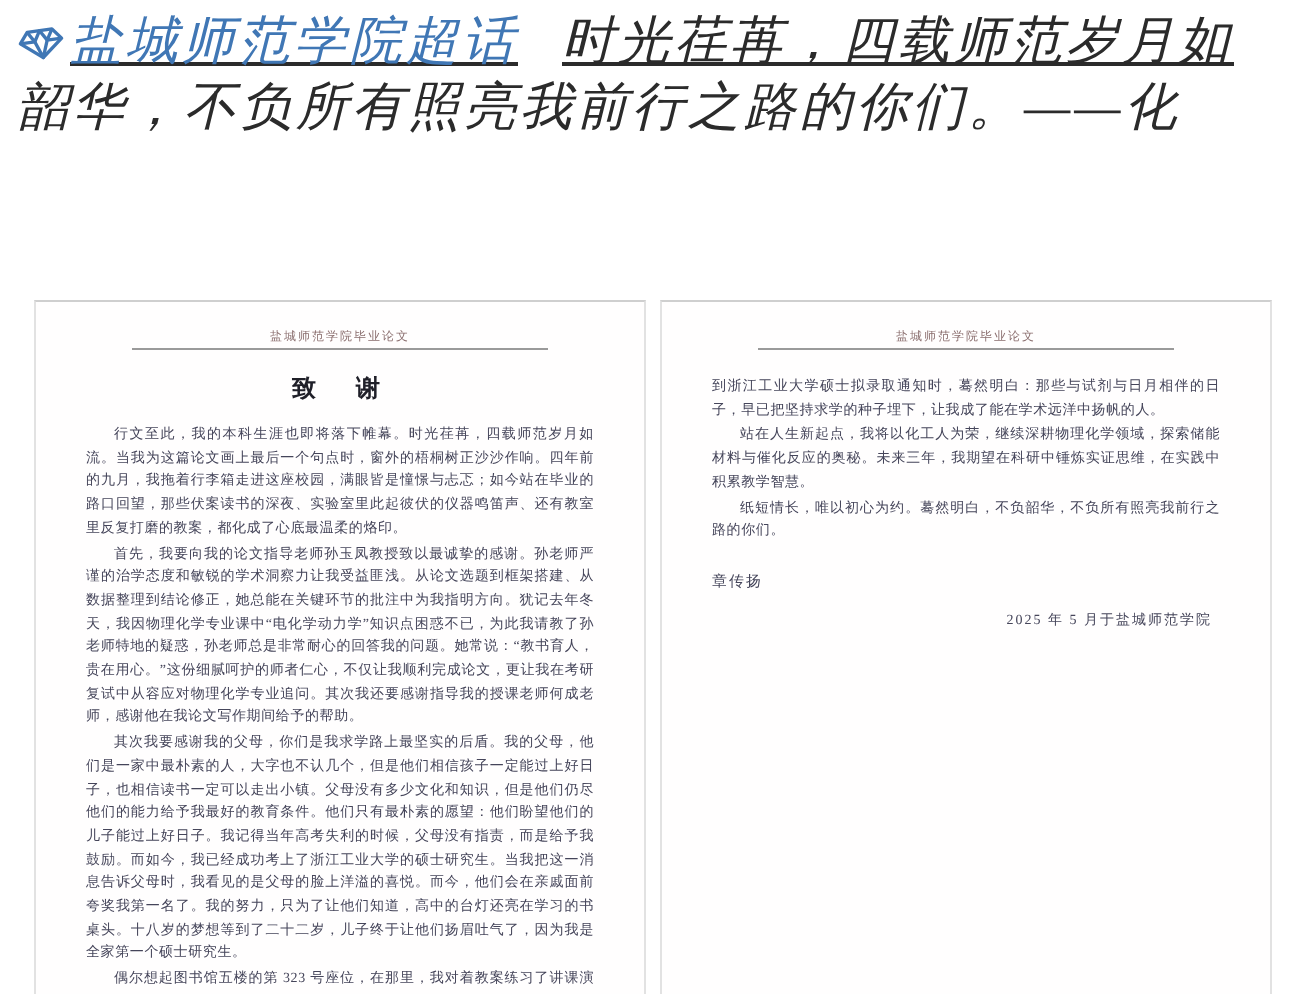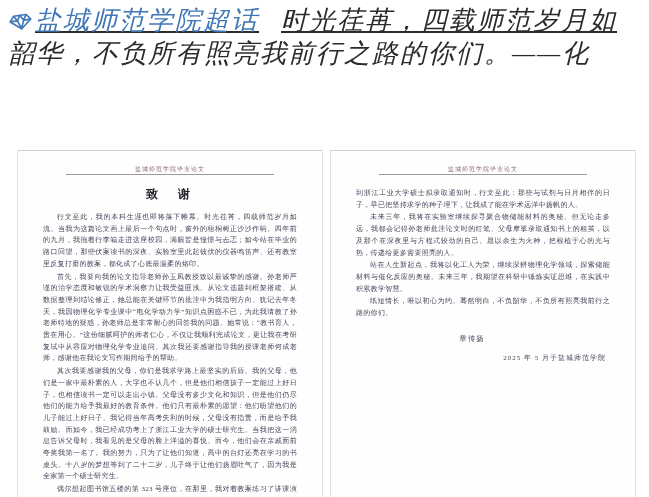--- a/index.html
+++ b/index.html
@@ -38,21 +38,21 @@
     margin-top:11px;margin-bottom:9px;text-align:center;
     font-size:12px;font-weight:bold;color:#1f1f28;letter-spacing:4px;
   }
   .para{
     margin:0 0 1px 0;font-size:7px;line-height:11.7px;
     text-align:justify;text-indent:2em;color:#45455a;letter-spacing:.3px;
   }
   .para.no-indent{text-indent:0;}
   .right-body{margin-top:13px;}
   .signature{
-    margin-top:14px;text-align:center;padding-right:22px;
+    margin-top:14px;text-align:left;padding-right:22px;
     font-size:7.5px;color:#45455a;letter-spacing:1px;
   }
   .date-line{
     margin-top:9px;text-align:right;padding-right:4px;
     font-size:7px;color:#45455a;letter-spacing:1px;
   }
   .page-number{
     position:absolute;bottom:5px;left:0;width:100%;text-align:center;
     font-size:6px;color:#9a9a9a;
   }
@@ -84,22 +84,21 @@
     <p class="para">行文至此，我的本科生涯也即将落下帷幕。时光荏苒，四载师范岁月如流。当我为这篇论文画上最后一个句点时，窗外的梧桐树正沙沙作响。四年前的九月，我拖着行李箱走进这座校园，满眼皆是憧憬与忐忑；如今站在毕业的路口回望，那些伏案读书的深夜、实验室里此起彼伏的仪器鸣笛声、还有教室里反复打磨的教案，都化成了心底最温柔的烙印。</p>
     <p class="para">首先，我要向我的论文指导老师孙玉凤教授致以最诚挚的感谢。孙老师严谨的治学态度和敏锐的学术洞察力让我受益匪浅。从论文选题到框架搭建、从数据整理到结论修正，她总能在关键环节的批注中为我指明方向。犹记去年冬天，我因物理化学专业课中“电化学动力学”知识点困惑不已，为此我请教了孙老师特地的疑惑，孙老师总是非常耐心的回答我的问题。她常说：“教书育人，贵在用心。”这份细腻呵护的师者仁心，不仅让我顺利完成论文，更让我在考研复试中从容应对物理化学专业追问。其次我还要感谢指导我的授课老师何成老师，感谢他在我论文写作期间给予的帮助。</p>
     <p class="para">其次我要感谢我的父母，你们是我求学路上最坚实的后盾。我的父母，他们是一家中最朴素的人，大字也不认几个，但是他们相信孩子一定能过上好日子，也相信读书一定可以走出小镇。父母没有多少文化和知识，但是他们仍尽他们的能力给予我最好的教育条件。他们只有最朴素的愿望：他们盼望他们的儿子能过上好日子。我记得当年高考失利的时候，父母没有指责，而是给予我鼓励。而如今，我已经成功考上了浙江工业大学的硕士研究生。当我把这一消息告诉父母时，我看见的是父母的脸上洋溢的喜悦。而今，他们会在亲戚面前夸奖我第一名了。我的努力，只为了让他们知道，高中的台灯还亮在学习的书桌头。十八岁的梦想等到了二十二岁，儿子终于让他们扬眉吐气了，因为我是全家第一个硕士研究生。</p>
     <p class="para">偶尔想起图书馆五楼的第 323 号座位，在那里，我对着教案练习了讲课演算，把《物理化学》教材翻得卷了边，把教学实践模拟课和教材做了几十个遍。如今我</p>
     <div class="page-number">16</div>
   </div>
 
   <div class="page">
     <div class="page-header">盐城师范学院毕业论文</div>
     <div class="right-body">
-      <p class="para no-indent">到浙江工业大学硕士拟录取通知时，行文至此：那些与试剂与日月相伴的日子，早已把坚持求学的种子埋下，让我成了能在学术远洋中扬帆的人。</p>
-      <p class="para">未来三年，我将在实验室继续探寻聚合物储能材料的奥秘。但无论走多远，我都会记得孙老师批注论文时的红笔、父母摩挲录取通知书上的粗茧，以及那个在深夜里与方程式较劲的自己。愿以余生为火种，把根植于心的光与热，传递给更多需要照亮的人。</p>
+      <p class="para no-indent">到浙江工业大学硕士拟录取通知时，蓦然明白：那些与试剂与日月相伴的日子，早已把坚持求学的种子埋下，让我成了能在学术远洋中扬帆的人。</p>
       <p class="para">站在人生新起点，我将以化工人为荣，继续深耕物理化学领域，探索储能材料与催化反应的奥秘。未来三年，我期望在科研中锤炼实证思维，在实践中积累教学智慧。</p>
       <p class="para">纸短情长，唯以初心为约。蓦然明白，不负韶华，不负所有照亮我前行之路的你们。</p>
     </div>
     <div class="signature">章传扬</div>
     <div class="date-line">2025 年 5 月于盐城师范学院</div>
     <div class="page-number">17</div>
   </div>
 
 </div>
 

